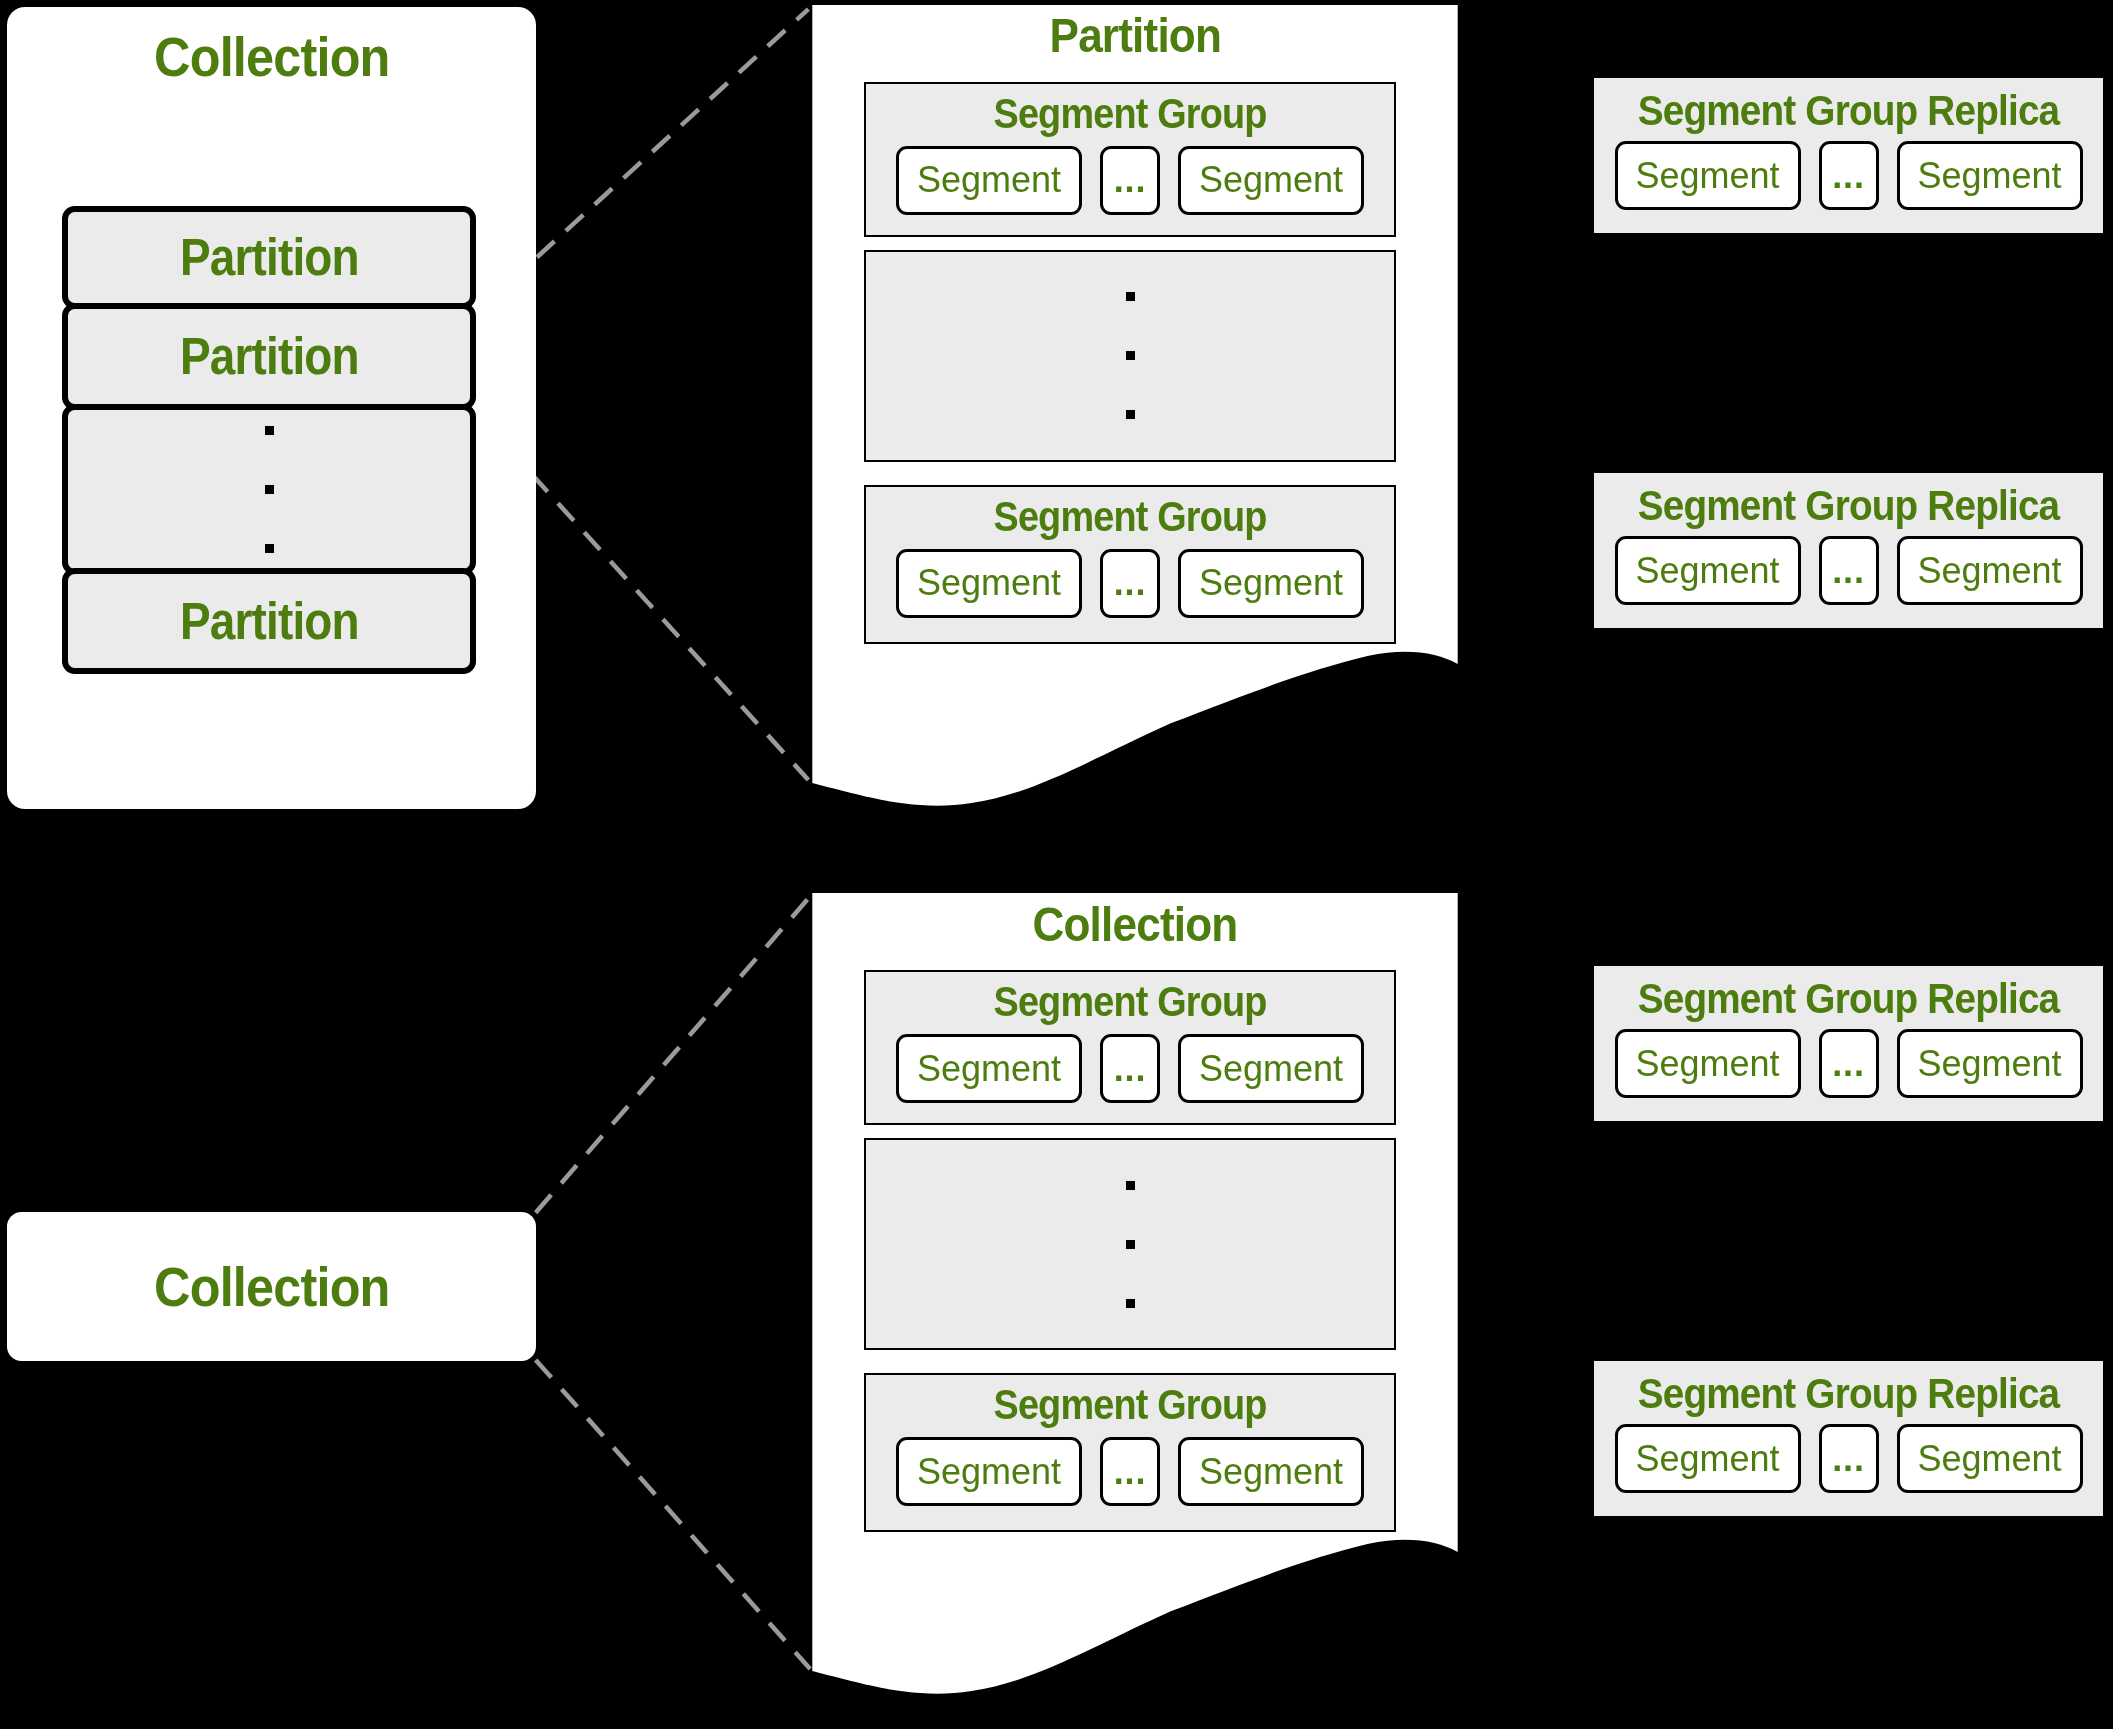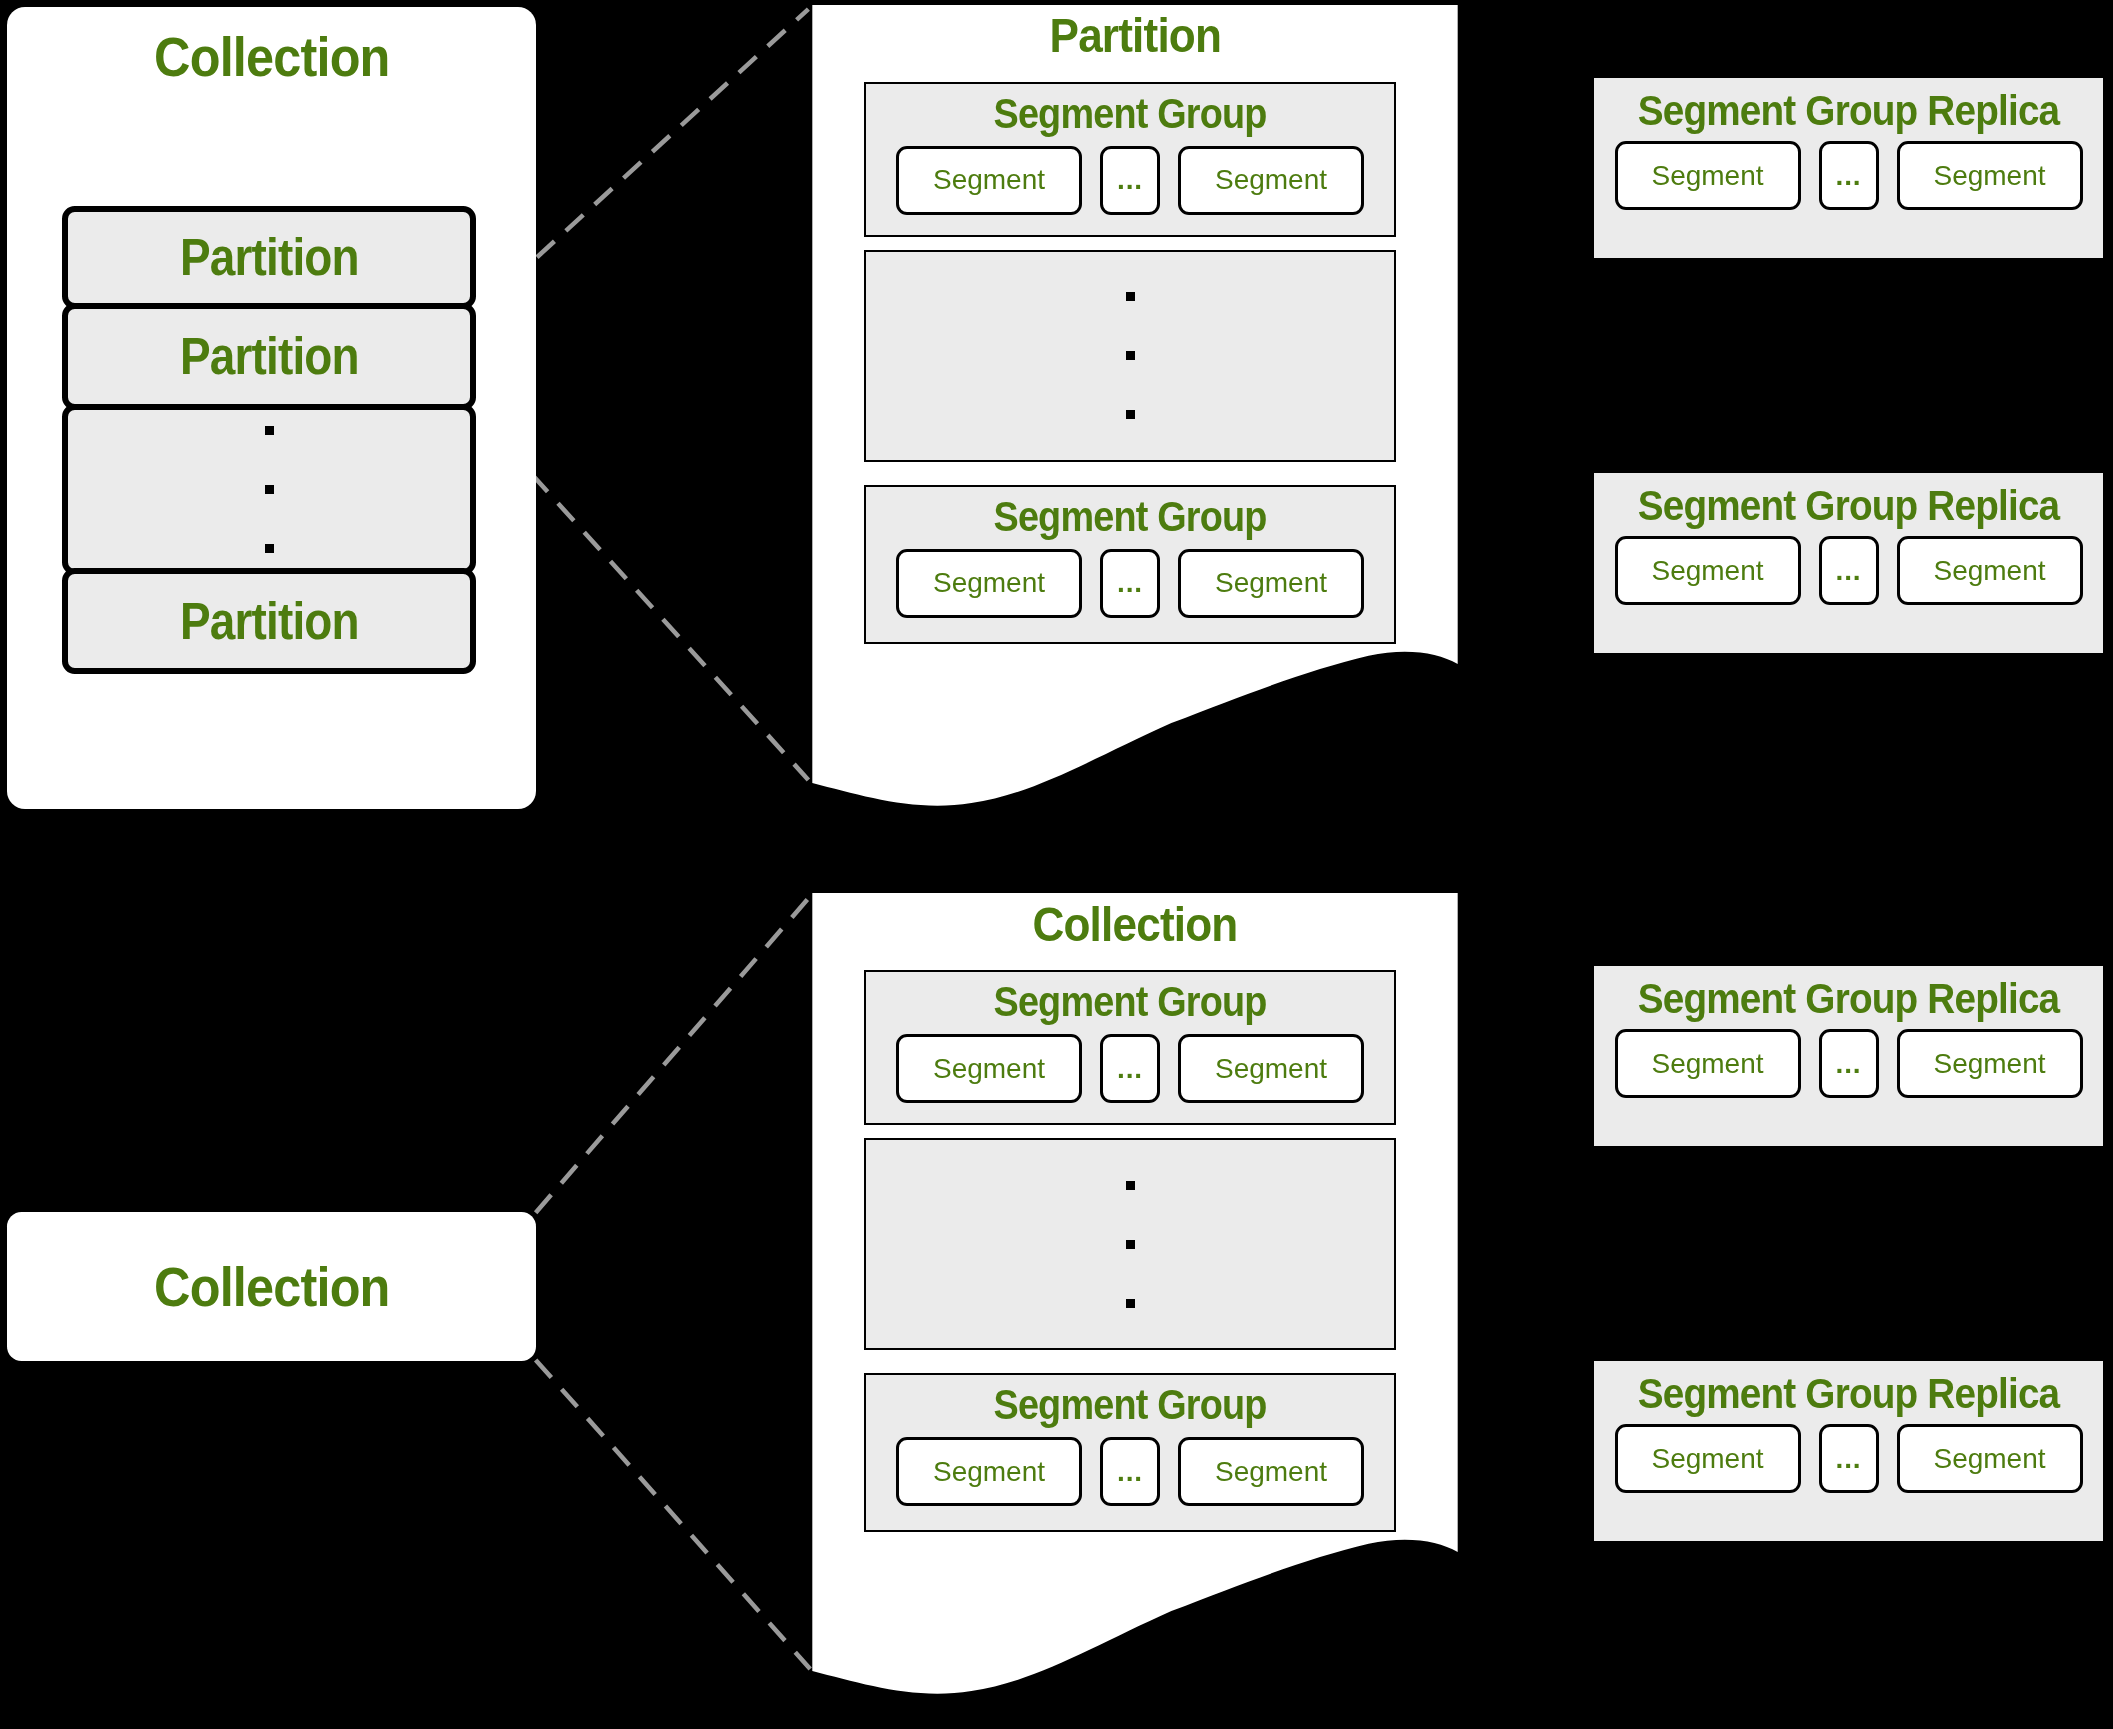--- a/index.html
+++ b/index.html
@@ -45,25 +45,25 @@
       font-size:49px;line-height:1.05;}
   .sg-box{position:absolute;left:52px;width:532px;box-sizing:border-box;
       background:#ebebeb;border:2.7px solid #000;}
   .sg-top{top:77px;height:155px;}
   .sg-mid{top:245px;height:212px;display:flex;align-items:center;justify-content:center;}
   .sg-bot{top:480px;height:159px;}
   .sg-title{display:block;width:100%;text-align:center;margin-top:9px;font-size:42px;line-height:1;}
   .seg-row{display:flex;justify-content:center;align-items:center;gap:18px;margin-top:11px;}
   .seg{box-sizing:border-box;width:186px;height:69px;background:#fff;border:3.6px solid #000;
       border-radius:11px;display:flex;align-items:center;justify-content:center;
-      font-size:28px;font-weight:400;}
+      font-size:36px;font-weight:400;}
   .seg-dots{width:60px;font-weight:bold;letter-spacing:0.9px;}
 
   
-  .replica-band{position:absolute;left:1594px;width:509px;height:180px;background:#ebebeb;z-index:1;}
+  .replica-band{position:absolute;left:1594px;width:509px;height:155px;background:#ebebeb;z-index:1;}
   .replica-band .r-title{display:block;width:100%;text-align:center;margin-top:11px;
       font-size:43px;line-height:1;}
   .replica-band .seg-row{margin-top:9px;}
   #replica-1{top:78px;} #replica-2{top:473px;} #replica-3{top:966px;} #replica-4{top:1361px;}
 </style>
 </head>
 <body>
 
 <div id="stage">
 

